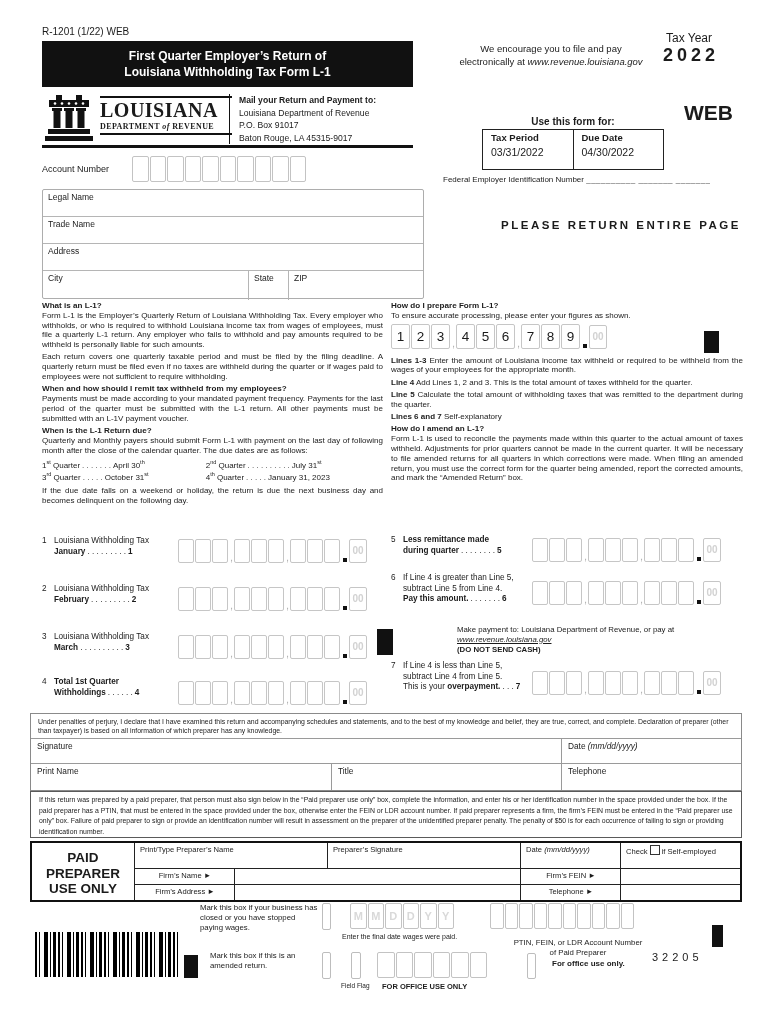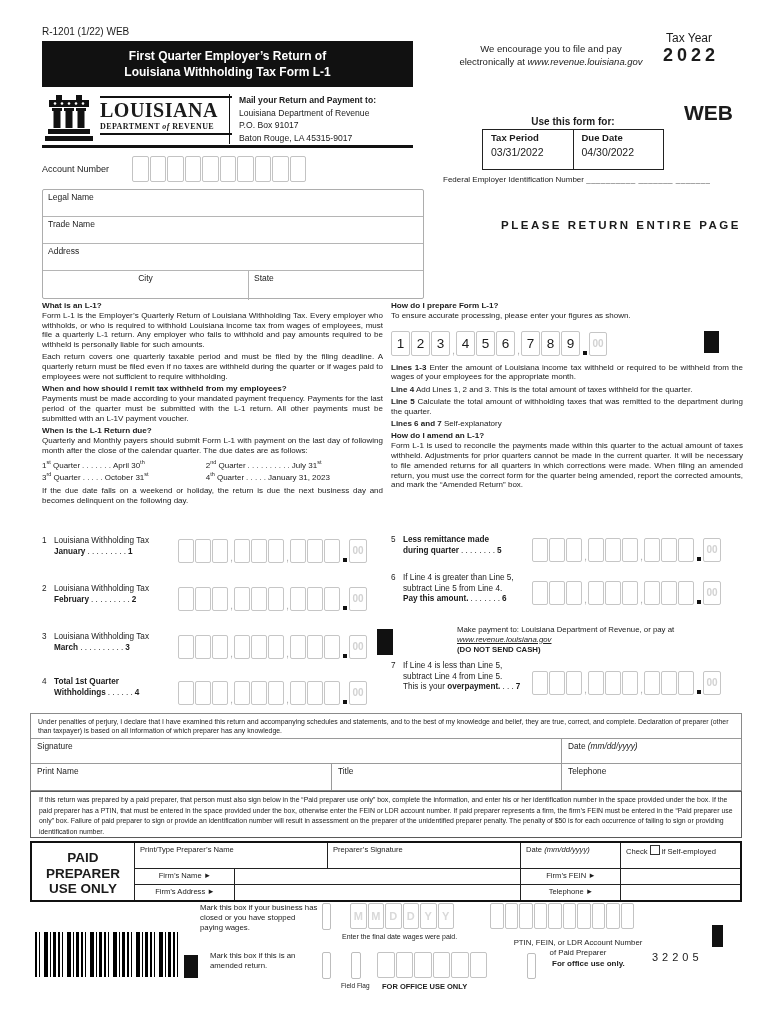--- a/index.html
+++ b/index.html
@@ -160,22 +160,23 @@
   <div class="abs fein" style="left:443px;top:175px;">
     <span>Federal Employer Identification Number</span>
     <span class="uline">__________ _______ _______</span>
   </div>
 
   <div class="abs entity" style="left:42px;top:189px;width:382px;height:110px;">
     <div class="erow"><span>Legal Name</span></div>
     <div class="erow"><span>Trade Name</span></div>
     <div class="erow"><span>Address</span></div>
     <div class="erow ecity">
-      <div style="width:205px;text-align:center;"><span>City</span></div>
+      <div style="width:205px;"><span>City</span></div>
       <div style="width:40px;"><span>State</span></div>
+      <div style="flex:1;"><span>ZIP</span></div>
     </div>
   </div>
 
   <div class="abs please" style="left:452px;top:219px;width:250px;">PLEASE RETURN ENTIRE PAGE</div>
 
   <div class="abs icol" style="left:42px;top:301px;width:341px;height:234px;overflow:hidden;">
     <h4>What is an L-1?</h4>
     <p>Form L-1 is the Employer’s Quarterly Return of Louisiana Withholding Tax. Every employer who withholds, or who is required to withhold Louisiana income tax from wages of employees, must file a quarterly L-1 return. Any employer who fails to withhold and pay amounts required to be withheld is personally liable for such amounts.</p>
     <p>Each return covers one quarterly taxable period and must be filed by the filing deadline. A quarterly return must be filed even if no taxes are withheld during the quarter or if wages paid to employees were not sufficient to require withholding.</p>
     <h4>When and how should I remit tax withheld from my employees?</h4>
@@ -186,21 +187,21 @@
       <div><span>1</span><sup>st</sup><span> Quarter</span><span class="dots">. . . . . . .</span><span>April 30</span><sup>th</sup></div>
       <div><span>2</span><sup>nd</sup><span> Quarter</span><span class="dots">. . . . . . . . . .</span><span>July 31</span><sup>st</sup></div>
       <div><span>3</span><sup>rd</sup><span> Quarter</span><span class="dots">. . . . .</span><span>October 31</span><sup>st</sup></div>
       <div><span>4</span><sup>th</sup><span> Quarter</span><span class="dots">. . . . .</span><span>January 31, 2023</span><sup></sup></div>
     </div>
     <p>If the due date falls on a weekend or holiday, the return is due the next business day and becomes delinquent on the following day.</p>
   </div>
 
   <div class="abs icol" style="left:391px;top:301px;width:352px;height:234px;overflow:hidden;">
     <h4>How do I prepare Form L-1?</h4>
-    <p style="margin-bottom:10px;">To ensure accurate processing, please enter your figures as shown.</p>
+    <p style="margin-bottom:3px;">To ensure accurate processing, please enter your figures as shown.</p>
     <div class="amt amt-sample" style="margin:2px 0 7px 0;"><span class="amt-box">1</span><span class="amt-box">2</span><span class="amt-box">3</span><span class="amt-comma">,</span><span class="amt-box">4</span><span class="amt-box">5</span><span class="amt-box">6</span><span class="amt-comma">,</span><span class="amt-box">7</span><span class="amt-box">8</span><span class="amt-box">9</span><span class="amt-dot"></span><span class="amt-cents">00</span></div>
     <p><b>Lines 1-3</b> <span>Enter the amount of Louisiana income tax withheld or required to be withheld from the wages of your employees for the appropriate month.</span></p>
     <p><b>Line 4</b> <span>Add Lines 1, 2 and 3. This is the total amount of taxes withheld for the quarter.</span></p>
     <p><b>Line 5</b> <span>Calculate the total amount of withholding taxes that was remitted to the department during the quarter.</span></p>
     <p><b>Lines 6 and 7</b> <span>Self-explanatory</span></p>
     <h4>How do I amend an L-1?</h4>
     <p>Form L-1 is used to reconcile the payments made within this quarter to the actual amount of taxes withheld. Adjustments for prior quarters cannot be made in the current quarter. It will be necessary to file amended returns for all quarters in which corrections were made. When filing an amended return, you must use the correct form for the quarter being amended, report the corrected amounts, and mark the “Amended Return” box.</p>
   </div>
 
   <div class="abs blk" style="left:704px;top:331px;width:15px;height:22px;"></div>

